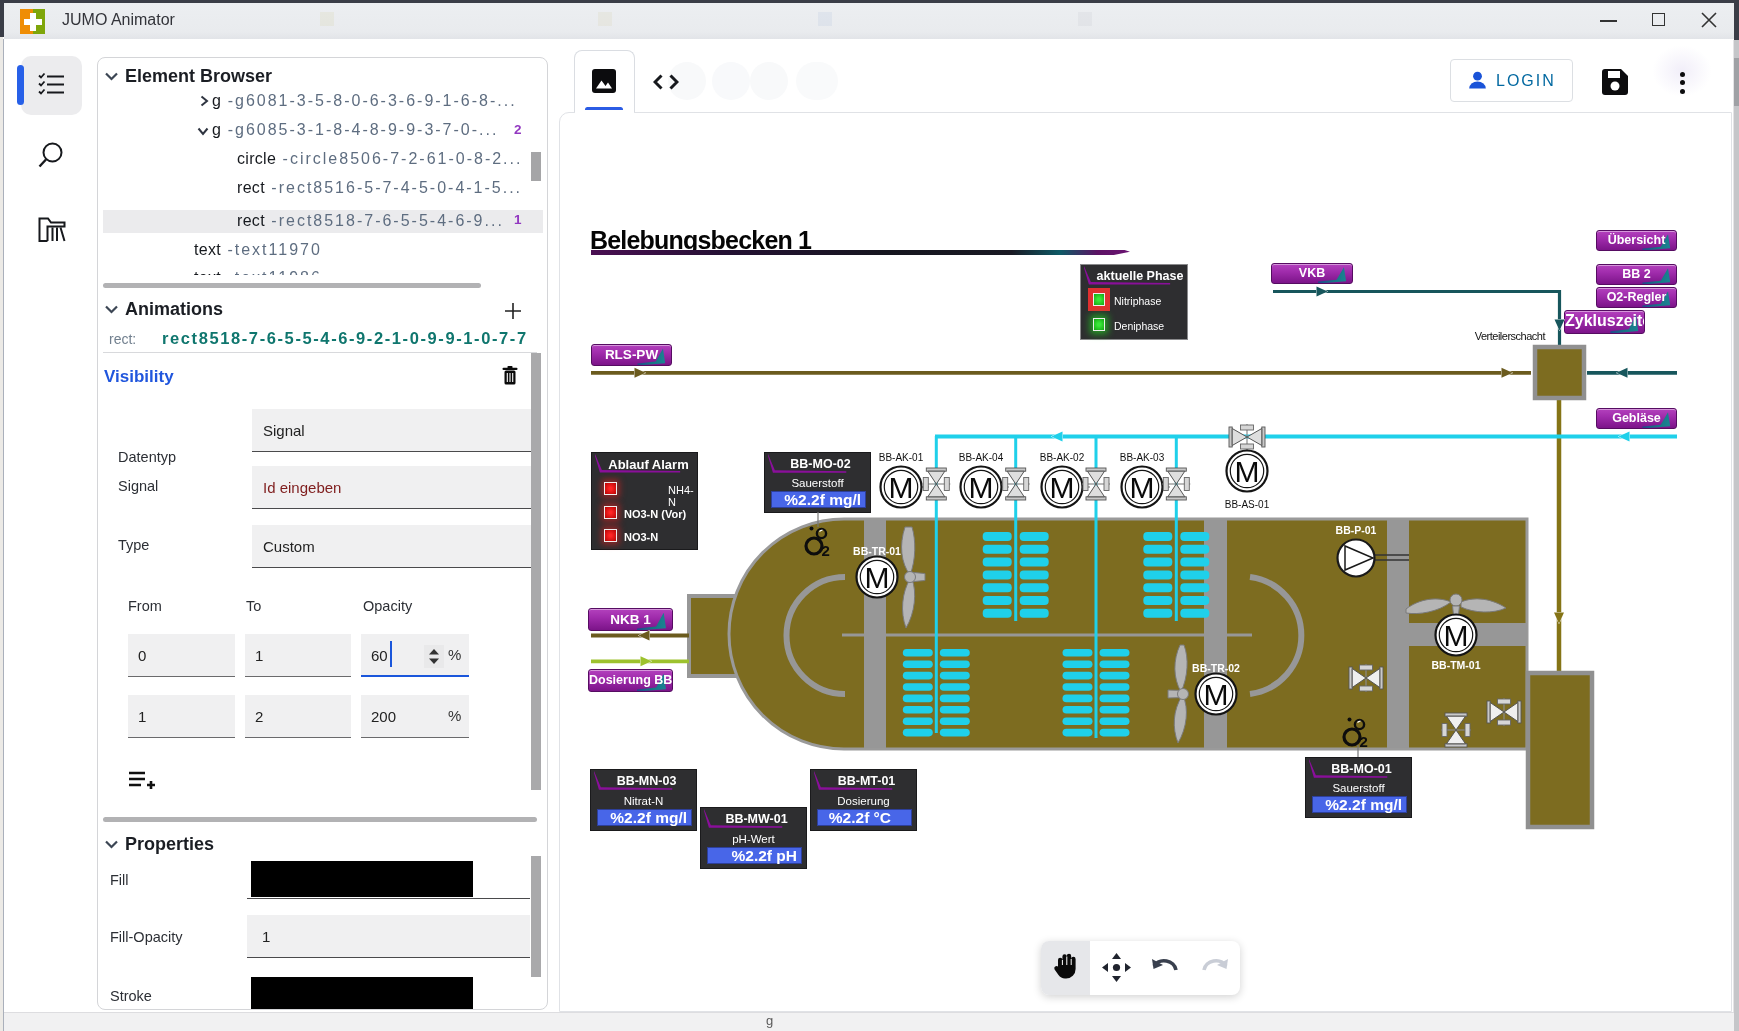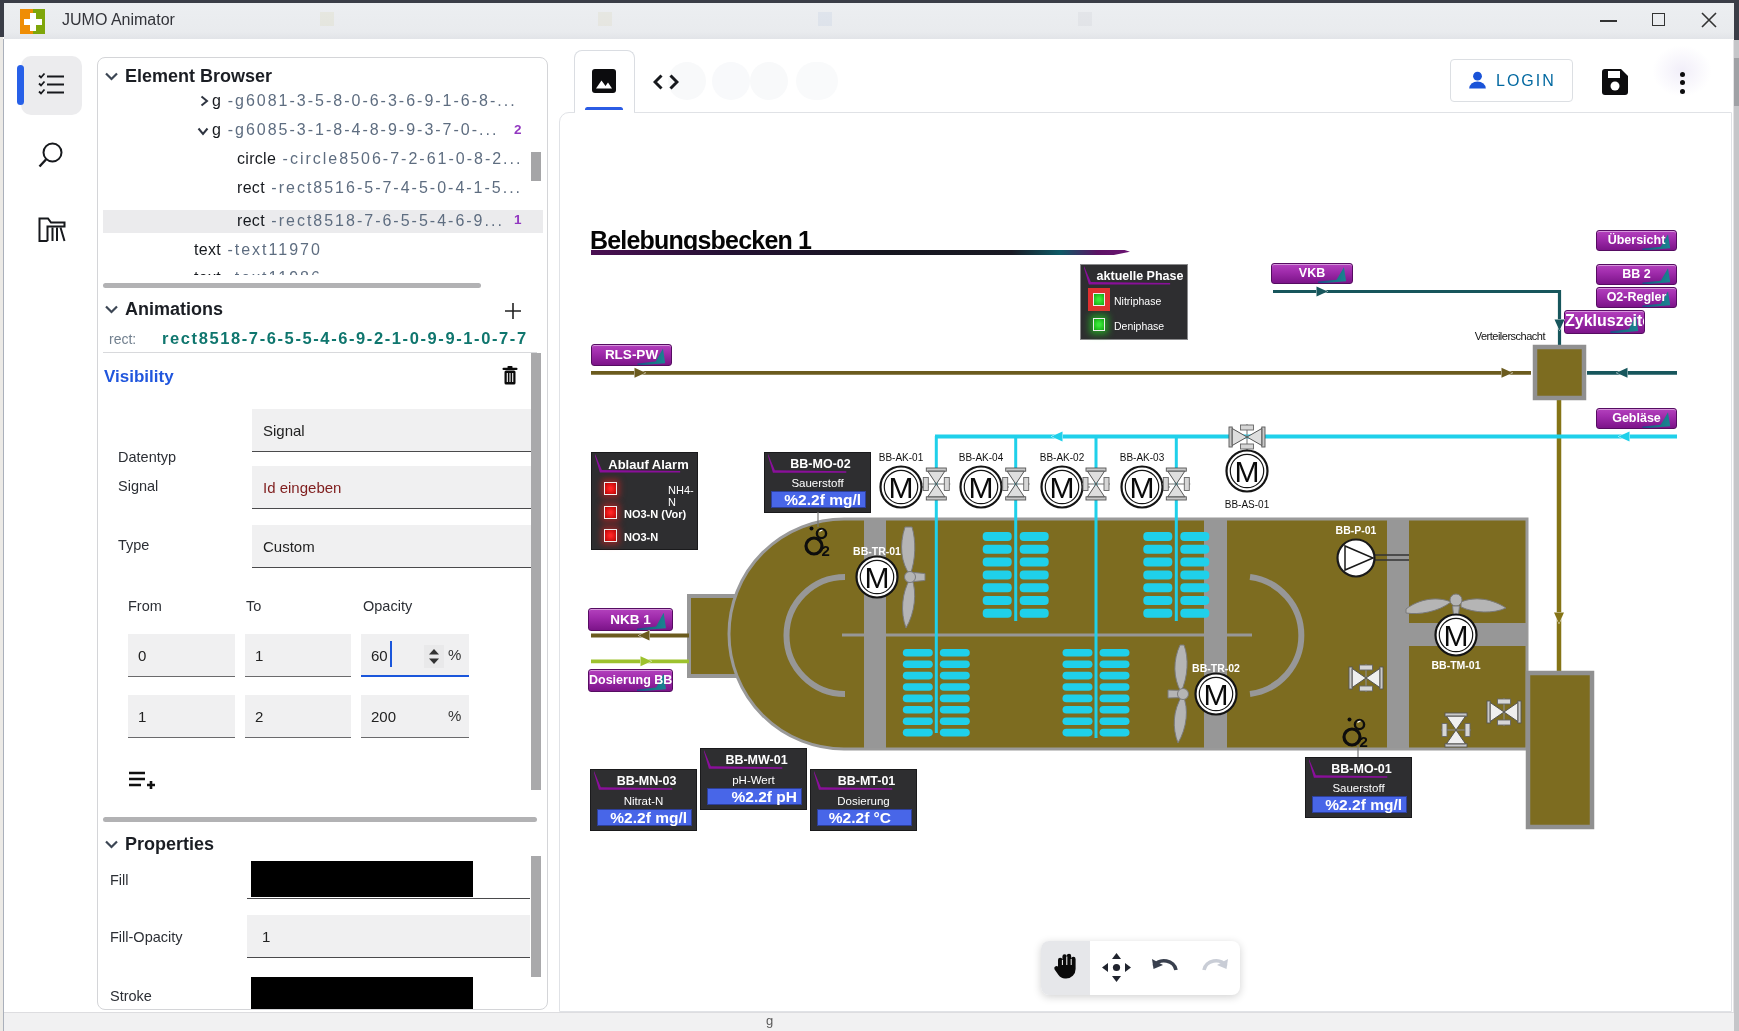--- a/index.html
+++ b/index.html
@@ -331,21 +331,21 @@
 
 <div class="dpanel" style="left:590px;top:769px;width:107px;height:62px;">
   <svg class="swoosh" viewBox="0 0 93 22" preserveAspectRatio="none">
       <path d="M0 0 L7 18 L80 19 L80 20.5 L5 20.5 L0 2 Z" fill="#8a0f9a"></path>
     </svg>
   <div class="tt" style="font-size:12.5px;padding-left:6px;">BB-MN-03</div>
   <div class="abs" style="left:0;top:25px;width:100%;text-align:center;font-size:11.5px;">Nitrat-N</div>
   <div class="bluebox" style="left:6px;top:39px;width:95px;height:17px;font-size:15.5px;line-height:16px;padding-right:4px;">%2.2f mg/l</div>
 </div>
 
-<div class="dpanel" style="left:700px;top:748px;width:107px;height:62px;">
+<div class="dpanel" style="left:700px;top:807px;width:107px;height:62px;">
   <svg class="swoosh" viewBox="0 0 93 22" preserveAspectRatio="none">
       <path d="M0 0 L7 18 L80 19 L80 20.5 L5 20.5 L0 2 Z" fill="#8a0f9a"></path>
     </svg>
   <div class="tt" style="font-size:12.5px;padding-left:6px;">BB-MW-01</div>
   <div class="abs" style="left:0;top:25px;width:100%;text-align:center;font-size:11.5px;">pH-Wert</div>
   <div class="bluebox" style="left:6px;top:39px;width:95px;height:17px;font-size:15.5px;line-height:16px;padding-right:4px;">%2.2f pH</div>
 </div>
 
 <div class="dpanel" style="left:810px;top:769px;width:107px;height:62px;">
   <svg class="swoosh" viewBox="0 0 93 22" preserveAspectRatio="none">

